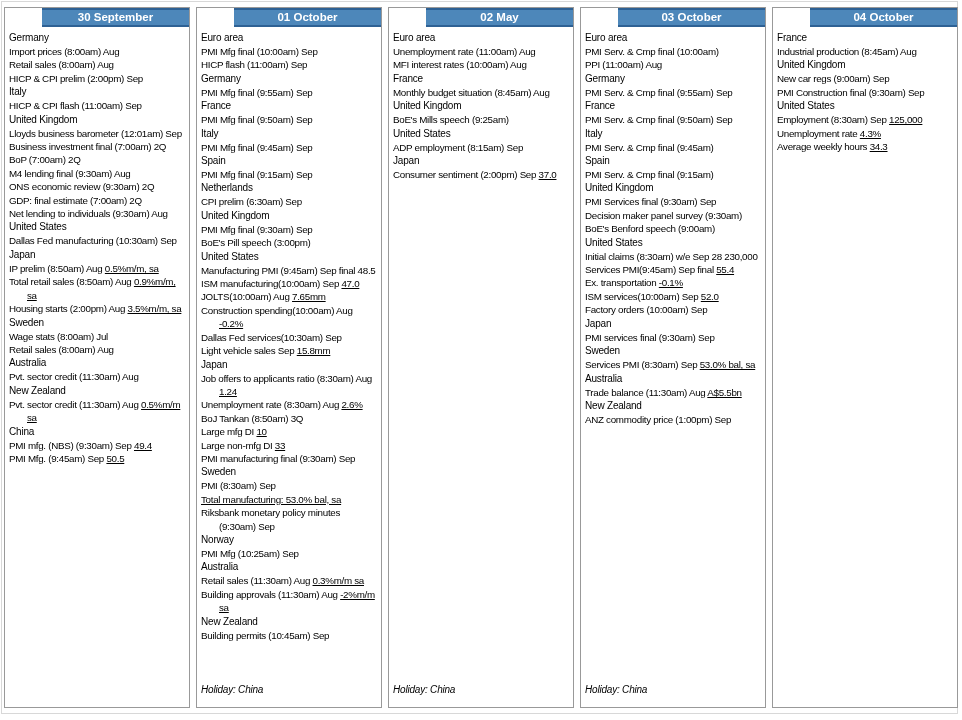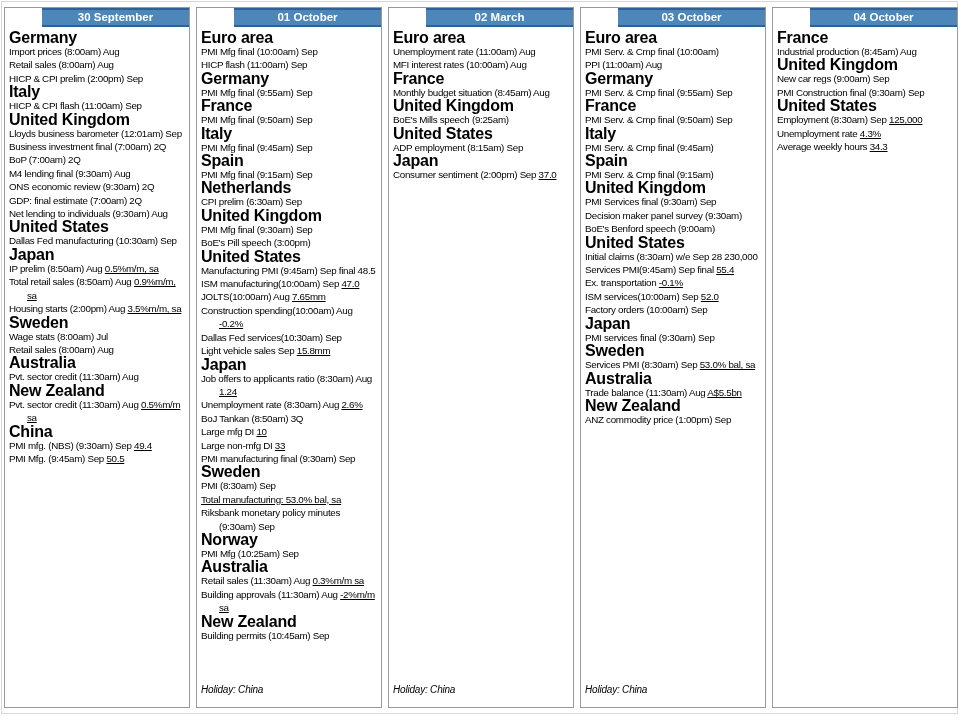--- a/index.html
+++ b/index.html
@@ -29,21 +29,21 @@
     color:#fff; font-weight:bold; font-size:11.5px; line-height:15px;
     text-align:center; flex:0 0 auto;margin-left:37px;
   }
   .col-body {
     flex:1 1 auto; padding:3px 4px 6px 4px;
     display:flex; flex-direction:column; overflow:hidden;
   }
   .section { margin-top:0; }
   .section:first-child { margin-top:1px; }
   .country {
-    font-size:16px; font-weight:bold; line-height:14px; letter-spacing:-0.2px;
+    font-size:10px; font-weight:normal; line-height:14px; letter-spacing:-0.2px;
     white-space:nowrap;
   }
   .event {
     font-size:9.8px; line-height:13.4px; letter-spacing:-0.3px;
     padding-left:18px; text-indent:-18px;
   }
   .val { text-decoration:underline; }
   .holiday {
     margin-top:auto; padding-bottom:6px;
     font-size:10px; font-style:italic; letter-spacing:-0.2px;
@@ -174,21 +174,21 @@
             <div class="event"><span class="etext">Building approvals (11:30am) Aug </span><span class="val">-2%m/m sa</span></div>
           </div>
           <div class="section">
             <div class="country">New Zealand</div>
             <div class="event"><span class="etext">Building permits (10:45am) Sep</span></div>
           </div>
           <div class="holiday">Holiday: China</div>
         </div>
       </div>
       <div class="col">
-        <div class="col-header">02 March</div>
+        <div class="col-header">02 May</div>
         <div class="col-body">
           <div class="section">
             <div class="country">Euro area</div>
             <div class="event"><span class="etext">Unemployment rate (11:00am) Aug</span></div>
             <div class="event"><span class="etext">MFI interest rates (10:00am) Aug</span></div>
           </div>
           <div class="section">
             <div class="country">France</div>
             <div class="event"><span class="etext">Monthly budget situation (8:45am) Aug</span></div>
           </div>

